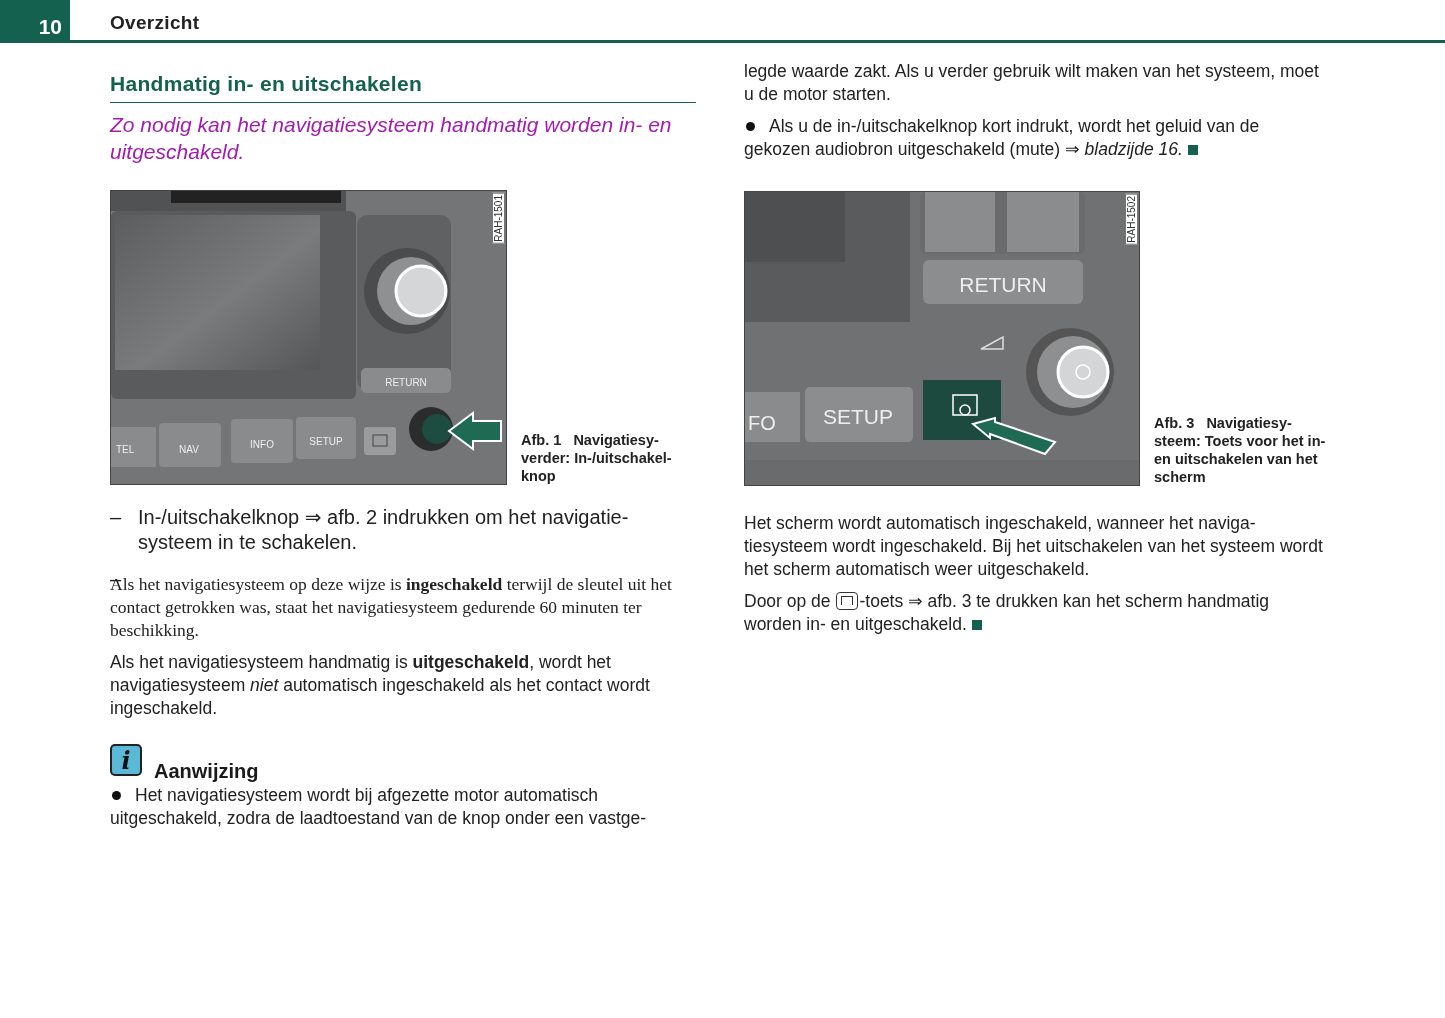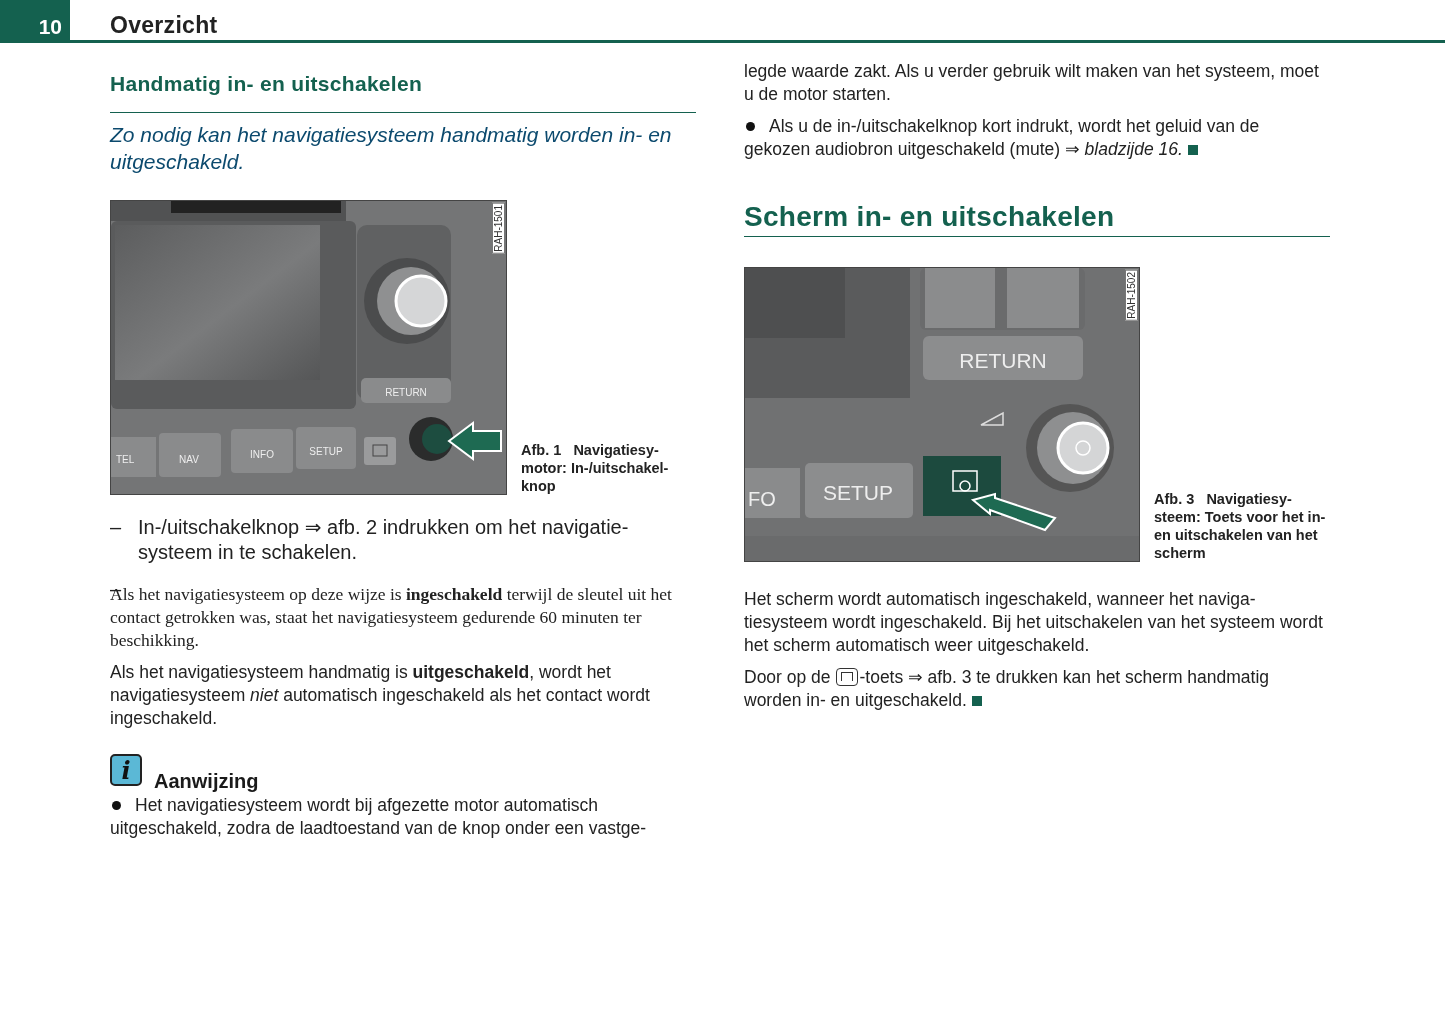--- a/index.html
+++ b/index.html
@@ -6,33 +6,33 @@
   body {
     width: 1445px; height: 1018px; background: #ffffff; position: relative; overflow: hidden;
     font-family: "Liberation Sans", "DejaVu Sans", sans-serif; color: #1a1a1a;
   }
   .header-bar { position: absolute; left: 0; top: 0; width: 1285px; height: 44px; }
   .page-num-box {
     position: absolute; left: 0; top: 0; width: 70px; height: 42px; background: #14614f;
     color: #fff; font-weight: bold; font-size: 21px; text-align: right;
     box-sizing: border-box; padding-right: 8px; line-height: 54px;
   }
-  .chapter-title { position: absolute; left: 110px; top: 12px; font-size: 23px; font-weight: bold; color: #222; letter-spacing: 0.3px; }
+  .chapter-title { position: absolute; left: 110px; top: 12px; font-size: 19px; font-weight: bold; color: #222; letter-spacing: 0.3px; }
   .header-rule { position: absolute; left: 0; top: 40px; width: 1445px; height: 3px; background: #14614f; }
 
   .col { position: absolute; }
   .left-col { left: 110px; top: 72px; width: 586px; }
   .right-col { left: 744px; top: 60px; width: 586px; }
 
   .section-title {
     color: #14614f; font-weight: bold; font-size: 21px; letter-spacing: 0.3px;
-    border-bottom: 1.5px solid #14614f; padding-bottom: 16px; margin: 0;
+    border-bottom: 1.5px solid #14614f; padding-bottom: 6px; margin: 0;
   }
   .section-title.large { font-size: 28px; padding-bottom: 3px; }
-  .intro { font-style: italic; font-size: 21px; line-height: 27px; margin: 8px 0 0 0; color: #0c4a6e; }
+  .intro { font-style: italic; font-size: 21px; line-height: 27px; margin: 8px 0 0 0; color: #a21caf; }
 
   .fig-row { display: flex; align-items: flex-end; }
   .figure {
     position: relative; border: 1px solid #444; background: #4d7c0f; overflow: hidden; flex: none;
   }
   .fig-code {
     position: absolute; right: 1px; top: 2px; background: #fff; color: #333;
     font-size: 10px; writing-mode: vertical-rl; transform: rotate(180deg);
     padding: 1px 0; border: 1px solid #777;
   }
@@ -104,21 +104,21 @@
         <rect x="253" y="236" width="32" height="28" rx="3" fill="#9a9b9c"></rect>
         <rect x="262" y="244" width="14" height="11" fill="none" stroke="#444"></rect>
         <circle cx="320" cy="238" r="22" fill="#2b2c2c"></circle>
         <circle cx="326" cy="238" r="15" fill="#1d4d40"></circle>
         <polygon points="338,240 362,222 362,230 390,230 390,250 362,250 362,258" fill="#1e6a52" stroke="#fff" stroke-width="2"></polygon>
       </svg>
       <span class="fig-code">RAH-1501</span>
     </div>
     <div class="caption">
       <span>Afb. 1</span>&nbsp;&nbsp;
-      <span>Navigatiesy- motor: In-/uitschakel- knop</span>
+      <span>Navigatiesy- verder: In-/uitschakel- knop</span>
     </div>
   </div>
 
   <div style="margin-top:20px;">
     <div class="step" style="margin-top:0;">
       <span class="dash">–</span>
       <span>In-/uitschakelknop ⇒ afb. 2 indrukken om het navigatie- systeem in te schakelen.</span>
     </div>
     <div class="step">
       <span class="dash">–</span>
@@ -140,21 +140,20 @@
     <span class="dot"></span><span>Het navigatiesysteem wordt bij afgezette motor automatisch uitgeschakeld, zodra de laadtoestand van de knop onder een vastge-</span>
   </div>
 </div>
 
 <div class="col right-col">
   <p class="body-text">legde waarde zakt. Als u verder gebruik wilt maken van het systeem, moet u de motor starten.</p>
   <div class="bullet para">
     <span class="dot"></span><span>Als u de in-/uitschakelknop kort indrukt, wordt het geluid van de gekozen audiobron uitgeschakeld  (mute) ⇒ </span><i class="em">bladzijde 16.</i><span class="end-mark"></span>
   </div>
 
-  <h2 class="section-title large" style="margin-top:40px;">Scherm in- en uitschakelen</h2>
 
   <div class="fig-row" style="margin-top:30px;">
     <div class="figure" style="width:394px;height:293px;">
       <svg width="394" height="293" viewBox="0 0 394 293">
         <rect x="0" y="0" width="394" height="293" fill="#707172"></rect>
         <rect x="0" y="0" width="165" height="130" fill="#5a5b5c"></rect>
         <rect x="0" y="0" width="100" height="70" fill="#4e4f50"></rect>
         <rect x="175" y="0" width="165" height="62" fill="#6a6b6c" rx="6"></rect>
         <rect x="180" y="0" width="70" height="60" fill="#8b8c8d"></rect>
         <rect x="262" y="0" width="72" height="60" fill="#8b8c8d"></rect>

